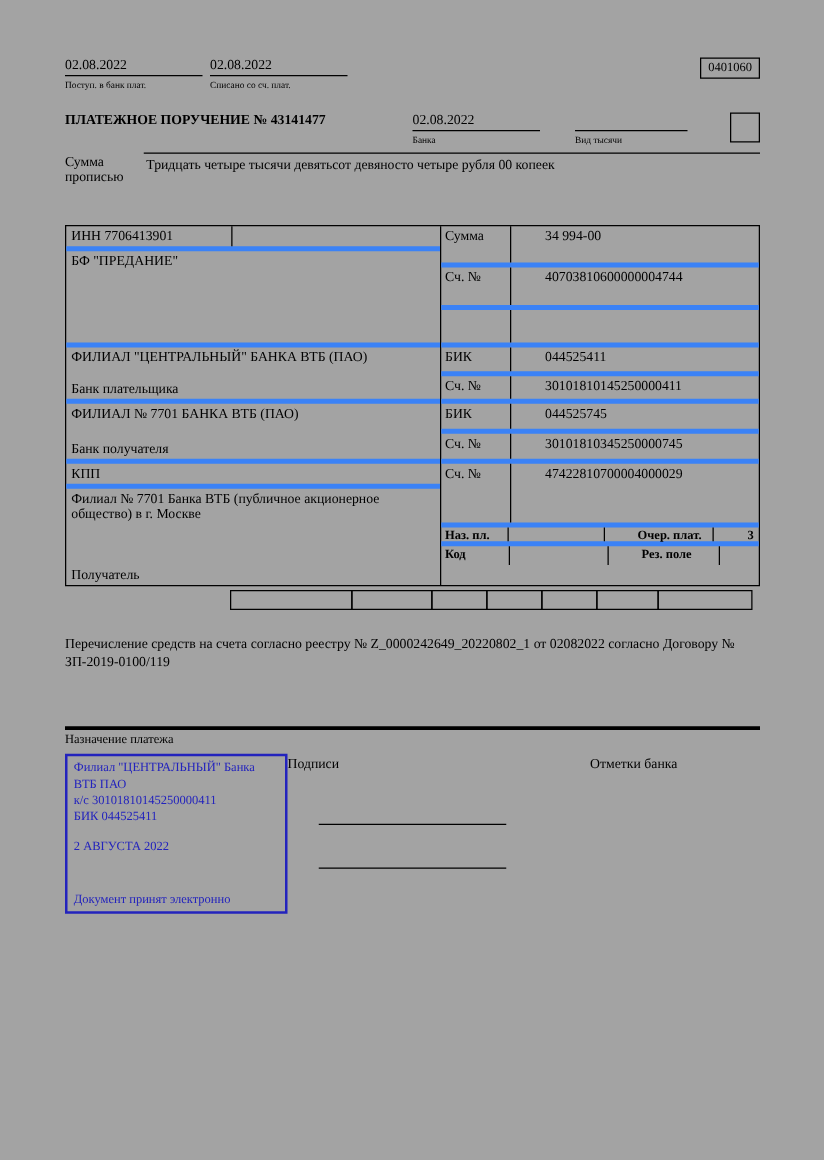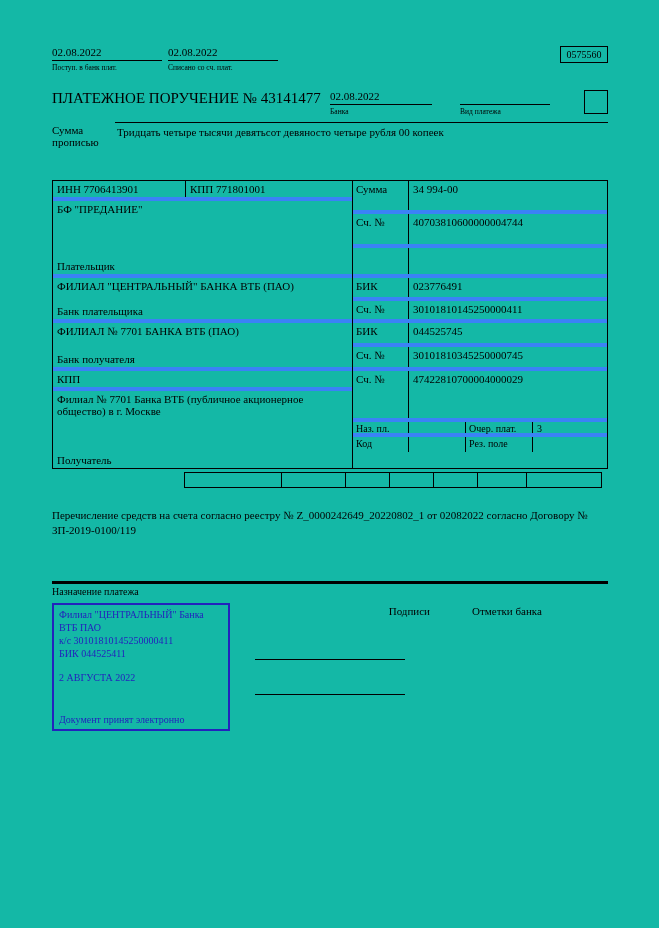--- a/index.html
+++ b/index.html
@@ -1,36 +1,36 @@
 <!DOCTYPE html>
 <html style="--stamp-color: #2323bd;"><head>
 <meta charset="utf-8">
 <style>
   * { box-sizing: border-box; margin: 0; padding: 0; }
   html, body { background: #ffffff; }
   .page {
-    width: 659px; height: 928px; background: #14b8a6; position: relative;
+    width: 659px; height: 928px; background: #a3a3a3; position: relative;
     font-family: "Liberation Serif", "DejaVu Serif", serif;
     color: #000; font-size: 11px; overflow: hidden;
   }
   .content { position: absolute; left: 52px; top: 0; width: 556px; }
 
   
   .top-row { margin-top: 46px; display: flex; align-items: flex-start; }
   .date-block { width: 110px; margin-right: 6px; }
   .date-val { border-bottom: 1px solid #000; padding-bottom: 2px; }
   .tiny { font-size: 7.5px; margin-top: 2px; white-space: nowrap; }
   .form-code-box {
     margin-left: auto; width: 48px; height: 17px; border: 1px solid #000;
     text-align: center; font-size: 10px; line-height: 15px;
   }
 
   
   .title-row { margin-top: 18px; display: flex; align-items: flex-start; }
-  .doc-title { font-weight: normal; font-size: 15px; width: 278px; }
+  .doc-title { font-weight: bold; font-size: 11px; width: 278px; }
   .t-field { width: 102px; margin-right: 28px; }
   .t-field .date-val { min-height: 15px; }
   .t-kind { width: 90px; margin-right: 0; }
   .t-box { width: 24px; height: 24px; border: 1px solid #000; margin-left: auto; }
 
   
   .amount-words { margin-top: 6px; display: flex; }
   .aw-label { width: 63px; padding-top: 2px; }
   .aw-value { flex: 1; border-top: 1px solid #000; min-height: 58px; padding: 3px 0 0 2px; }
 
@@ -39,28 +39,28 @@
   .col-left { width: 300px; border-right: 1px solid #000; display: flex; flex-direction: column; }
   .col-right { width: 254px; display: flex; flex-direction: column; }
   .bb { border-bottom: 4px solid #3b82f6; }
   .br { border-right: 1px solid #000; }
   .cellpad { padding: 2px 4px; }
   .lrow { display: flex; height: 20px; }
   .lc-inn { width: 133px; }
   .lc-kpp { flex: 1; }
   .l-block { display: flex; flex-direction: column; justify-content: space-between; padding: 2px 4px; }
   .h77 { height: 77px; } .h45 { height: 45px; } .h48 { height: 48px; }
-  .rrow { display: flex; }
+  .rrow { display: flex; gap: 23px; }
   .rlabel { width: 56px; padding: 2px 3px; }
   .rval { flex: 1; padding: 2px 4px; }
   .r-h33 { height: 33px; } .r-h34 { height: 34px; } .r-h30 { height: 30px; }
   .r-h23 { height: 23px; } .r-h22 { height: 22px; } .r-h24 { height: 24px; }
   .r-h51 { height: 51px; }
   .gr { height: 16px; font-size: 10px; }
-  .gr2 { height: 15px; font-size: 10px; }
+  .gr2 { height: 15px; font-size: 10px; font-weight: bold; }
   .gc1 { width: 56px; padding: 1px 3px; }
   .gc2 { width: 57px; padding: 1px 4px; }
   .gc3 { width: 67px; padding: 1px 3px; }
   .gc4 { flex: 1; padding: 1px 4px; }
 
   
   .tax-row { margin-top: 3px; margin-left: 132px; display: flex; height: 16px; }
   .tax-cell { border: 1px solid #000; height: 16px; margin-left: -1px; }
   .tax-cell:first-child { margin-left: 0; }
   .tw1 { width: 98px; } .tw2 { width: 65px; } .tw3 { width: 45px; }
@@ -72,72 +72,70 @@
 
   
   .bottom { margin-top: 6px; display: flex; align-items: flex-start; }
   .stamp {
     width: 178px; height: 128px; border: 2px solid var(--stamp-color, #2323bd);
     color: var(--stamp-color, #2323bd); padding: 3px 5px; font-size: 10px;
     line-height: 1.3; display: flex; flex-direction: column;
   }
   .stamp-date { margin-top: 11px; }
   .stamp-note { margin-top: auto; }
-  .sig-col { width: 200px; text-align: right; padding-top: 2px; }
+  .sig-col { width: 200px; text-align: left; padding-top: 2px; }
   .sig-line { width: 150px; margin: 0 auto; border-bottom: 1px solid #000; height: 0; }
   .sig-line.first { margin-top: 42px; }
   .sig-line.second { margin-top: 34px; }
   .marks-col { flex: 1; text-align: center; padding-top: 2px; padding-right: 24px; }
 </style>
 </head>
 <body>
 
 <div class="page">
   <div class="content">
 
     <div class="top-row">
       <div class="date-block">
         <div class="date-val">02.08.2022</div>
         <div class="tiny">Поступ. в банк плат.</div>
       </div>
       <div class="date-block">
         <div class="date-val">02.08.2022</div>
         <div class="tiny">Списано со сч. плат.</div>
       </div>
-      <div class="form-code-box">0575560</div>
+      <div class="form-code-box">0401060</div>
     </div>
 
     <div class="title-row">
       <div class="doc-title">ПЛАТЕЖНОЕ ПОРУЧЕНИЕ № 43141477</div>
       <div class="t-field">
         <div class="date-val">02.08.2022</div>
         <div class="tiny">Банка</div>
       </div>
       <div class="t-field t-kind">
         <div class="date-val">&nbsp;</div>
-        <div class="tiny">Вид платежа</div>
+        <div class="tiny">Вид тысячи</div>
       </div>
       <div class="t-box"></div>
     </div>
 
     <div class="amount-words">
       <div class="aw-label">Сумма прописью</div>
       <div class="aw-value">Тридцать четыре тысячи девятьсот девяносто четыре рубля 00 копеек</div>
     </div>
 
     <div class="main-table">
 
       <div class="col-left">
         <div class="lrow bb">
           <div class="lc-inn br cellpad">ИНН 7706413901</div>
-          <div class="lc-kpp cellpad">КПП 771801001</div>
         </div>
         <div class="l-block h77 bb">
           <div>БФ "ПРЕДАНИЕ"</div>
-          <div>Плательщик</div>
         </div>
         <div class="l-block h45 bb">
           <div>ФИЛИАЛ "ЦЕНТРАЛЬНЫЙ" БАНКА ВТБ (ПАО)</div>
           <div>Банк плательщика</div>
         </div>
         <div class="l-block h48 bb">
           <div>ФИЛИАЛ № 7701 БАНКА ВТБ (ПАО)</div>
           <div>Банк получателя</div>
         </div>
         <div class="lrow bb">
@@ -157,21 +155,21 @@
         <div class="rrow r-h34 bb">
           <div class="rlabel br">Сч. №</div>
           <div class="rval">40703810600000004744</div>
         </div>
         <div class="rrow r-h30 bb">
           <div class="rlabel br"></div>
           <div class="rval"></div>
         </div>
         <div class="rrow r-h23 bb">
           <div class="rlabel br">БИК</div>
-          <div class="rval">023776491</div>
+          <div class="rval">044525411</div>
         </div>
         <div class="rrow r-h22 bb">
           <div class="rlabel br">Сч. №</div>
           <div class="rval">30101810145250000411</div>
         </div>
         <div class="rrow r-h24 bb">
           <div class="rlabel br">БИК</div>
           <div class="rval">044525745</div>
         </div>
         <div class="rrow r-h24 bb">

